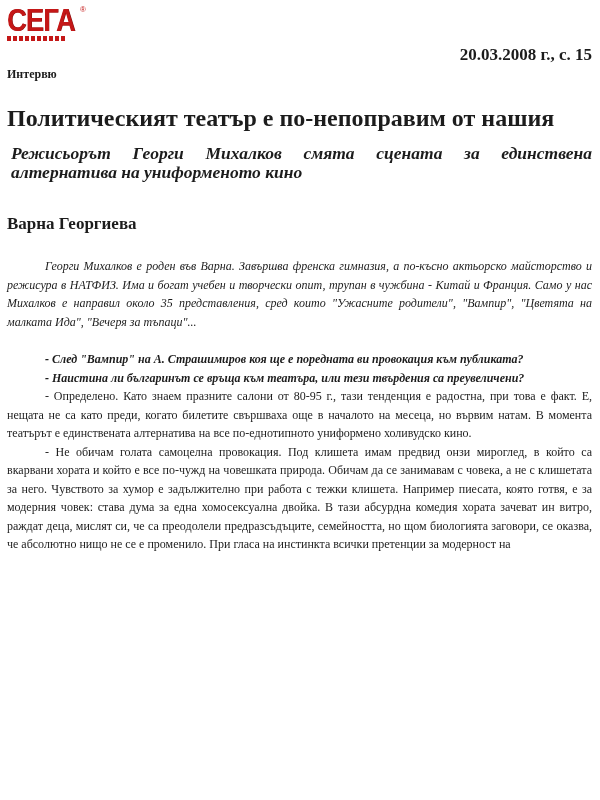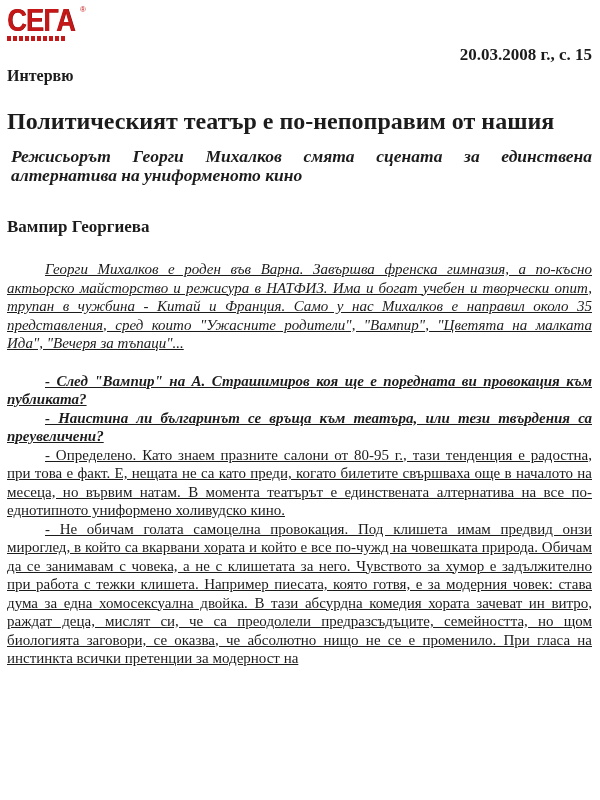--- a/index.html
+++ b/index.html
@@ -43,36 +43,35 @@
     background: repeating-linear-gradient(90deg,
       var(--logo-color) 0 4px, var(--paper) 4px 6px);
   }
   .date-line {
     font-weight: bold;
     font-size: 17px;
     margin-top: 4px;
     text-align: right;
   }
   
-  .section-label { font-weight: bold; font-size: 16px; }
+  .section-label { font-weight: bold; font-size: 12px; }
   .headline { font-weight: bold; font-size: 24px; margin: 23px 0 0 0; }
   .subhead {
     font-weight: bold; font-style: italic;
     font-size: 17.5px; line-height: 19px;
     margin: 12px 0 0 4px;
     text-align: justify;
   }
   .byline { font-weight: bold; font-size: 17px; margin-top: 32px; }
   p.body-par {
-    font-size: 15px;
+    font-size: 12px;
     line-height: 18.5px;
     text-align: justify;
     text-indent: 38px;
     margin: 0;
-    text-decoration: underline;
   }
   p.lead { font-style: italic; margin-top: 23px; }
   p.q { font-weight: bold; font-style: italic; }
   p.first-q { margin-top: 19px; }
 </style>
 </head>
 <body>
 
 <div class="page">
 
@@ -83,21 +82,21 @@
     </div>
     <div class="date-line">20.03.2008 г., с. 15</div>
   </header>
 
   <div class="section-label">Интервю</div>
 
   <div class="headline">Политическият театър е по-непоправим от нашия</div>
 
   <div class="subhead">Режисьорът Георги Михалков смята сцената за единствена алтернатива на униформеното кино</div>
 
-  <div class="byline">Вампир Георгиева</div>
+  <div class="byline">Варна Георгиева</div>
 
   <p class="body-par lead">Георги Михалков е роден във Варна. Завършва френска гимназия, а по-късно актьорско майсторство и режисура в НАТФИЗ. Има и богат учебен и творчески опит, трупан в чужбина - Китай и Франция. Само у нас Михалков е направил около 35 представления, сред които "Ужасните родители", "Вампир", "Цветята на малката Ида", "Вечеря за тъпаци"...</p>
 
   <p class="body-par q first-q">- След "Вампир" на А. Страшимиров коя ще е поредната ви провокация към публиката?</p>
 
   <p class="body-par q">- Наистина ли българинът се връща към театъра, или тези твърдения са преувеличени?</p>
   <p class="body-par a">- Определено. Като знаем празните салони от 80-95 г., тази тенденция е радостна, при това е факт. Е, нещата не са като преди, когато билетите свършваха още в началото на месеца, но вървим натам. В момента театърът е единствената алтернатива на все по-еднотипното униформено холивудско кино.</p>
 
   <p class="body-par a">- Не обичам голата самоцелна провокация. Под клишета имам предвид онзи мироглед, в който са вкарвани хората и който е все по-чужд на човешката природа. Обичам да се занимавам с човека, а не с клишетата за него. Чувството за хумор е задължително при работа с тежки клишета. Например пиесата, която готвя, е за модерния човек: става дума за една хомосексуална двойка. В тази абсурдна комедия хората зачеват ин витро, раждат деца, мислят си, че са преодолели предразсъдъците, семейността, но щом биологията заговори, се оказва, че абсолютно нищо не се е променило. При гласа на инстинкта всички претенции за модерност на</p>
 

